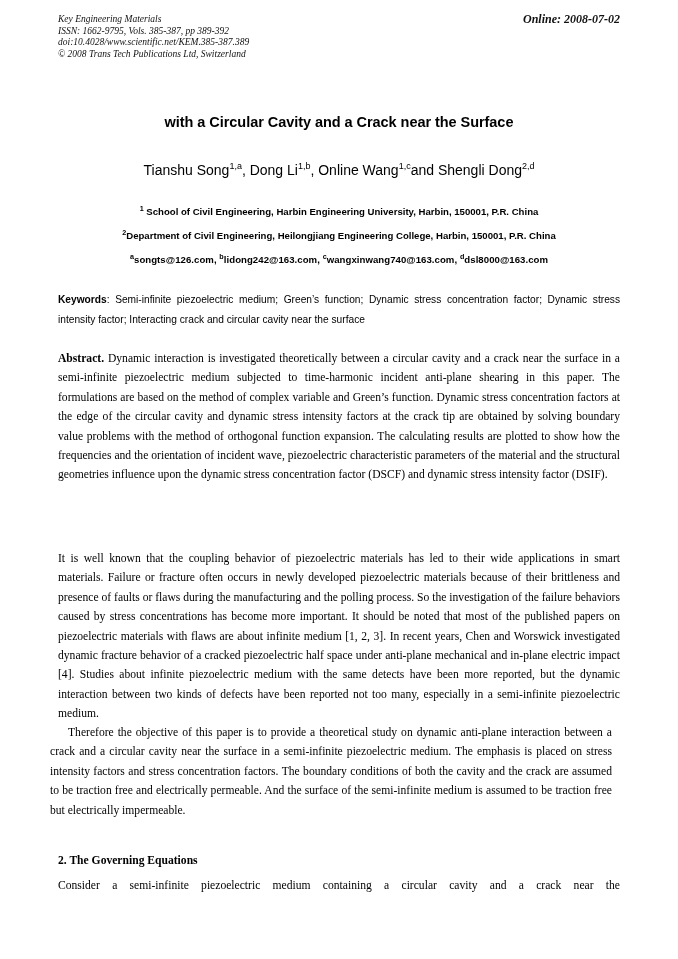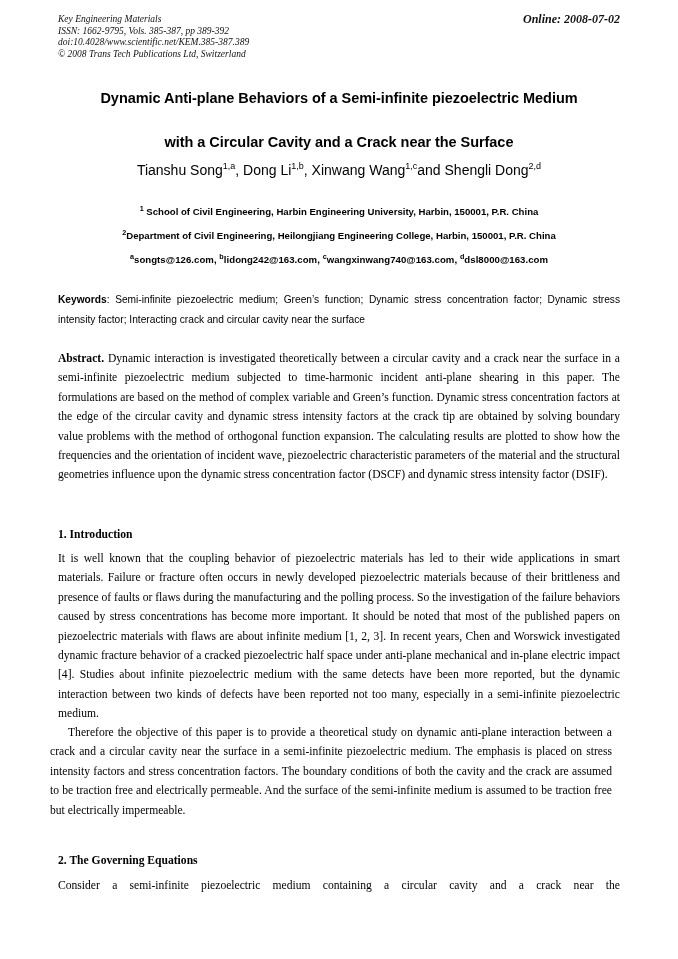--- a/index.html
+++ b/index.html
@@ -197,42 +197,40 @@
     <div class="hdr-row">
       <span>Key Engineering Materials</span>
       <span class="online">Online: 2008-07-02</span>
     </div>
     <div class="hdr-row">ISSN: 1662-9795, Vols. 385-387, pp 389-392</div>
     <div class="hdr-row">doi:10.4028/www.scientific.net/KEM.385-387.389</div>
     <div class="hdr-row">© 2008 Trans Tech Publications Ltd, Switzerland</div>
   </div>
 
   <div class="title-block">
-    <div class="title-line">Dynamic Anti-plane Behaviors of a Semi-infinite piezoelectric Medium</div>
     <div class="title-line second">with a Circular Cavity and a Crack near the Surface</div>
   </div>
 
   <div class="authors">
-    <span>Tianshu Song</span><sup>1,a</sup><span>, </span><span>Dong Li</span><sup>1,b</sup><span>, </span><span>Xinwang Wang</span><sup>1,c</sup><span>and </span><span>Shengli Dong</span><sup>2,d</sup>
+    <span>Tianshu Song</span><sup>1,a</sup><span>, </span><span>Dong Li</span><sup>1,b</sup><span>, </span><span>Online Wang</span><sup>1,c</sup><span>and </span><span>Shengli Dong</span><sup>2,d</sup>
   </div>
 
   <div class="affils">
     <div class="affil-line"><sup>1</sup> <span>School of Civil Engineering, Harbin Engineering University, Harbin, 150001, P.R. China</span></div>
     <div class="affil-line"><sup>2</sup><span>Department of Civil Engineering, Heilongjiang Engineering College, Harbin, 150001, P.R. China</span></div>
     <div class="affil-line emails"><sup>a</sup><span>songts@126.com, </span><sup>b</sup><span>lidong242@163.com, </span><sup>c</sup><span>wangxinwang740@163.com, </span><sup>d</sup><span>dsl8000@163.com</span></div>
   </div>
 
   <div class="keywords">
     <b>Keywords</b><span>: Semi-infinite piezoelectric medium; Green’s function; Dynamic stress concentration factor; Dynamic stress intensity factor; Interacting crack and circular cavity near the surface</span>
   </div>
 
   <div class="abstract">
     <b>Abstract.</b><span> Dynamic interaction is investigated theoretically between a circular cavity and a crack near the surface in a semi-infinite piezoelectric medium subjected to time-harmonic incident anti-plane shearing in this paper. The formulations are based on the method of complex variable and Green’s function. Dynamic stress concentration factors at the edge of the circular cavity and dynamic stress intensity factors at the crack tip are obtained by solving boundary value problems with the method of orthogonal function expansion. The calculating results are plotted to show how the frequencies and the orientation of incident wave, piezoelectric characteristic parameters of the material and the structural geometries influence upon the dynamic stress concentration factor (DSCF) and dynamic stress intensity factor (DSIF).</span>
   </div>
 
-  <div class="sec1-head">1. Introduction</div>
   <div class="sec1-p1">It is well known that the coupling behavior of piezoelectric materials has led to their wide applications in smart materials. Failure or fracture often occurs in newly developed piezoelectric materials because of their brittleness and presence of faults or flaws during the manufacturing and the polling process. So the investigation of the failure behaviors caused by stress concentrations has become more important. It should be noted that most of the published papers on piezoelectric materials with flaws are about infinite medium [1, 2, 3]. In recent years, Chen and Worswick investigated dynamic fracture behavior of a cracked piezoelectric half space under anti-plane mechanical and in-plane electric impact [4]. Studies about infinite piezoelectric medium with the same detects have been more reported, but the dynamic interaction between two kinds of defects have been reported not too many, especially in a semi-infinite piezoelectric medium.</div>
   <div class="sec1-p2">Therefore the objective of this paper is to provide a theoretical study on dynamic anti-plane interaction between a crack and a circular cavity near the surface in a semi-infinite piezoelectric medium. The emphasis is placed on stress intensity factors and stress concentration factors. The boundary conditions of both the cavity and the crack are assumed to be traction free and electrically permeable. And the surface of the semi-infinite medium is assumed to be traction free but electrically impermeable.</div>
 
   <div class="sec2-head">2. The Governing Equations</div>
   <div class="sec2-p1 force-justify">Consider a semi-infinite piezoelectric medium containing a circular cavity and a crack near the</div>
 
 </div>
 
 </body></html>

